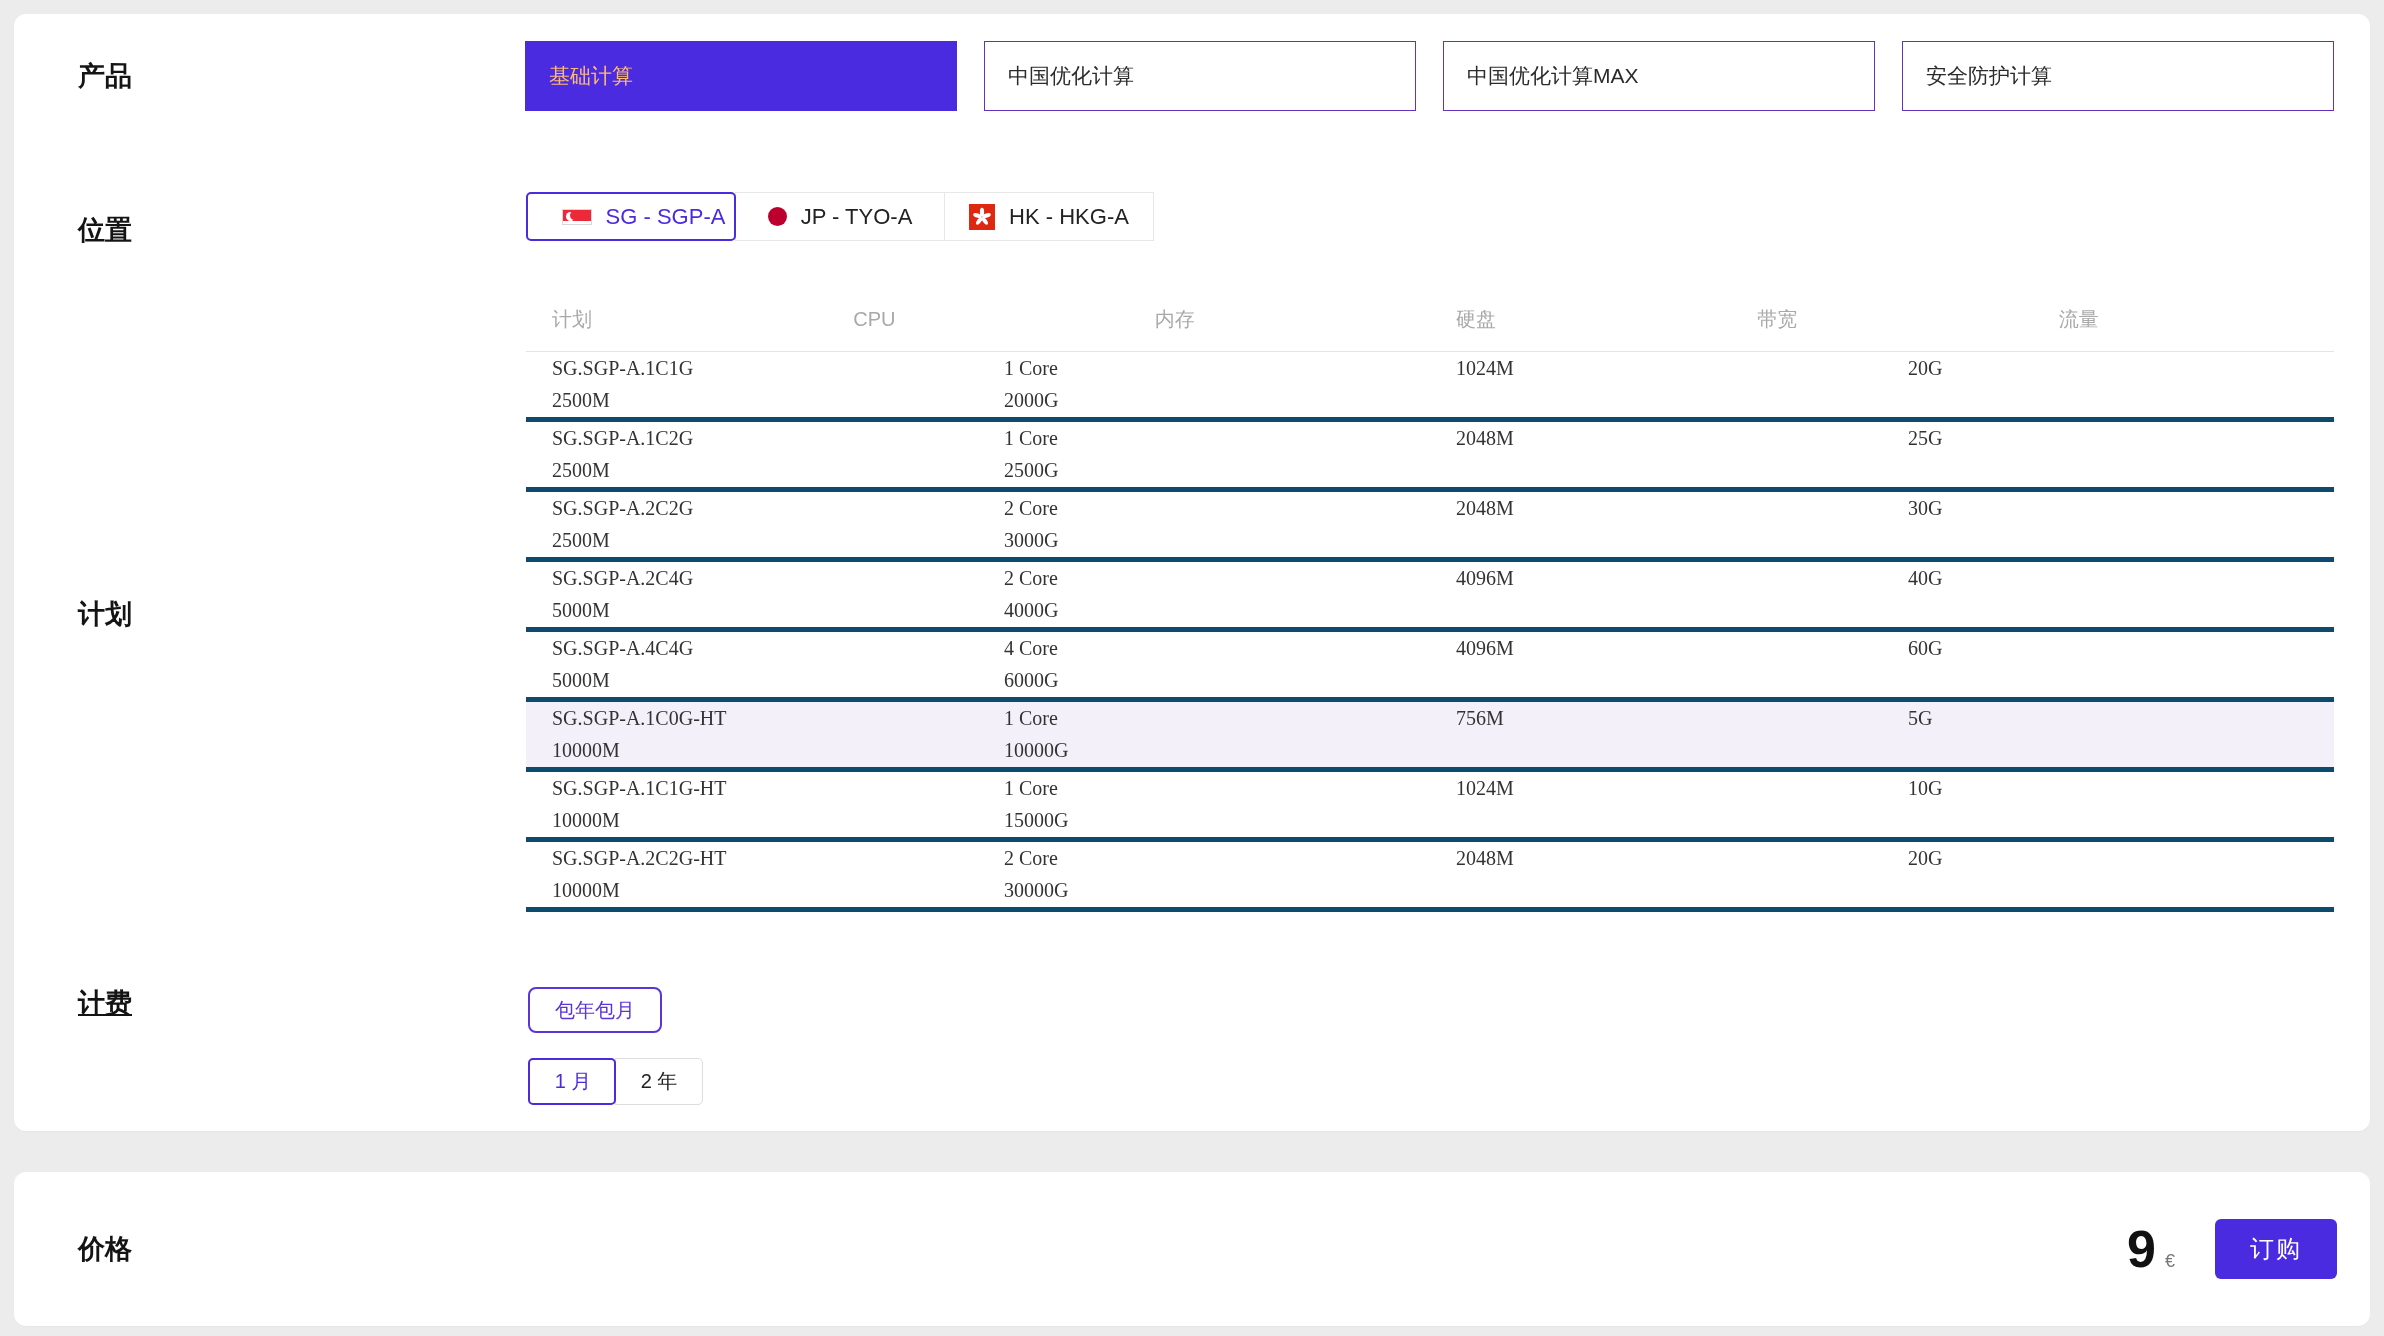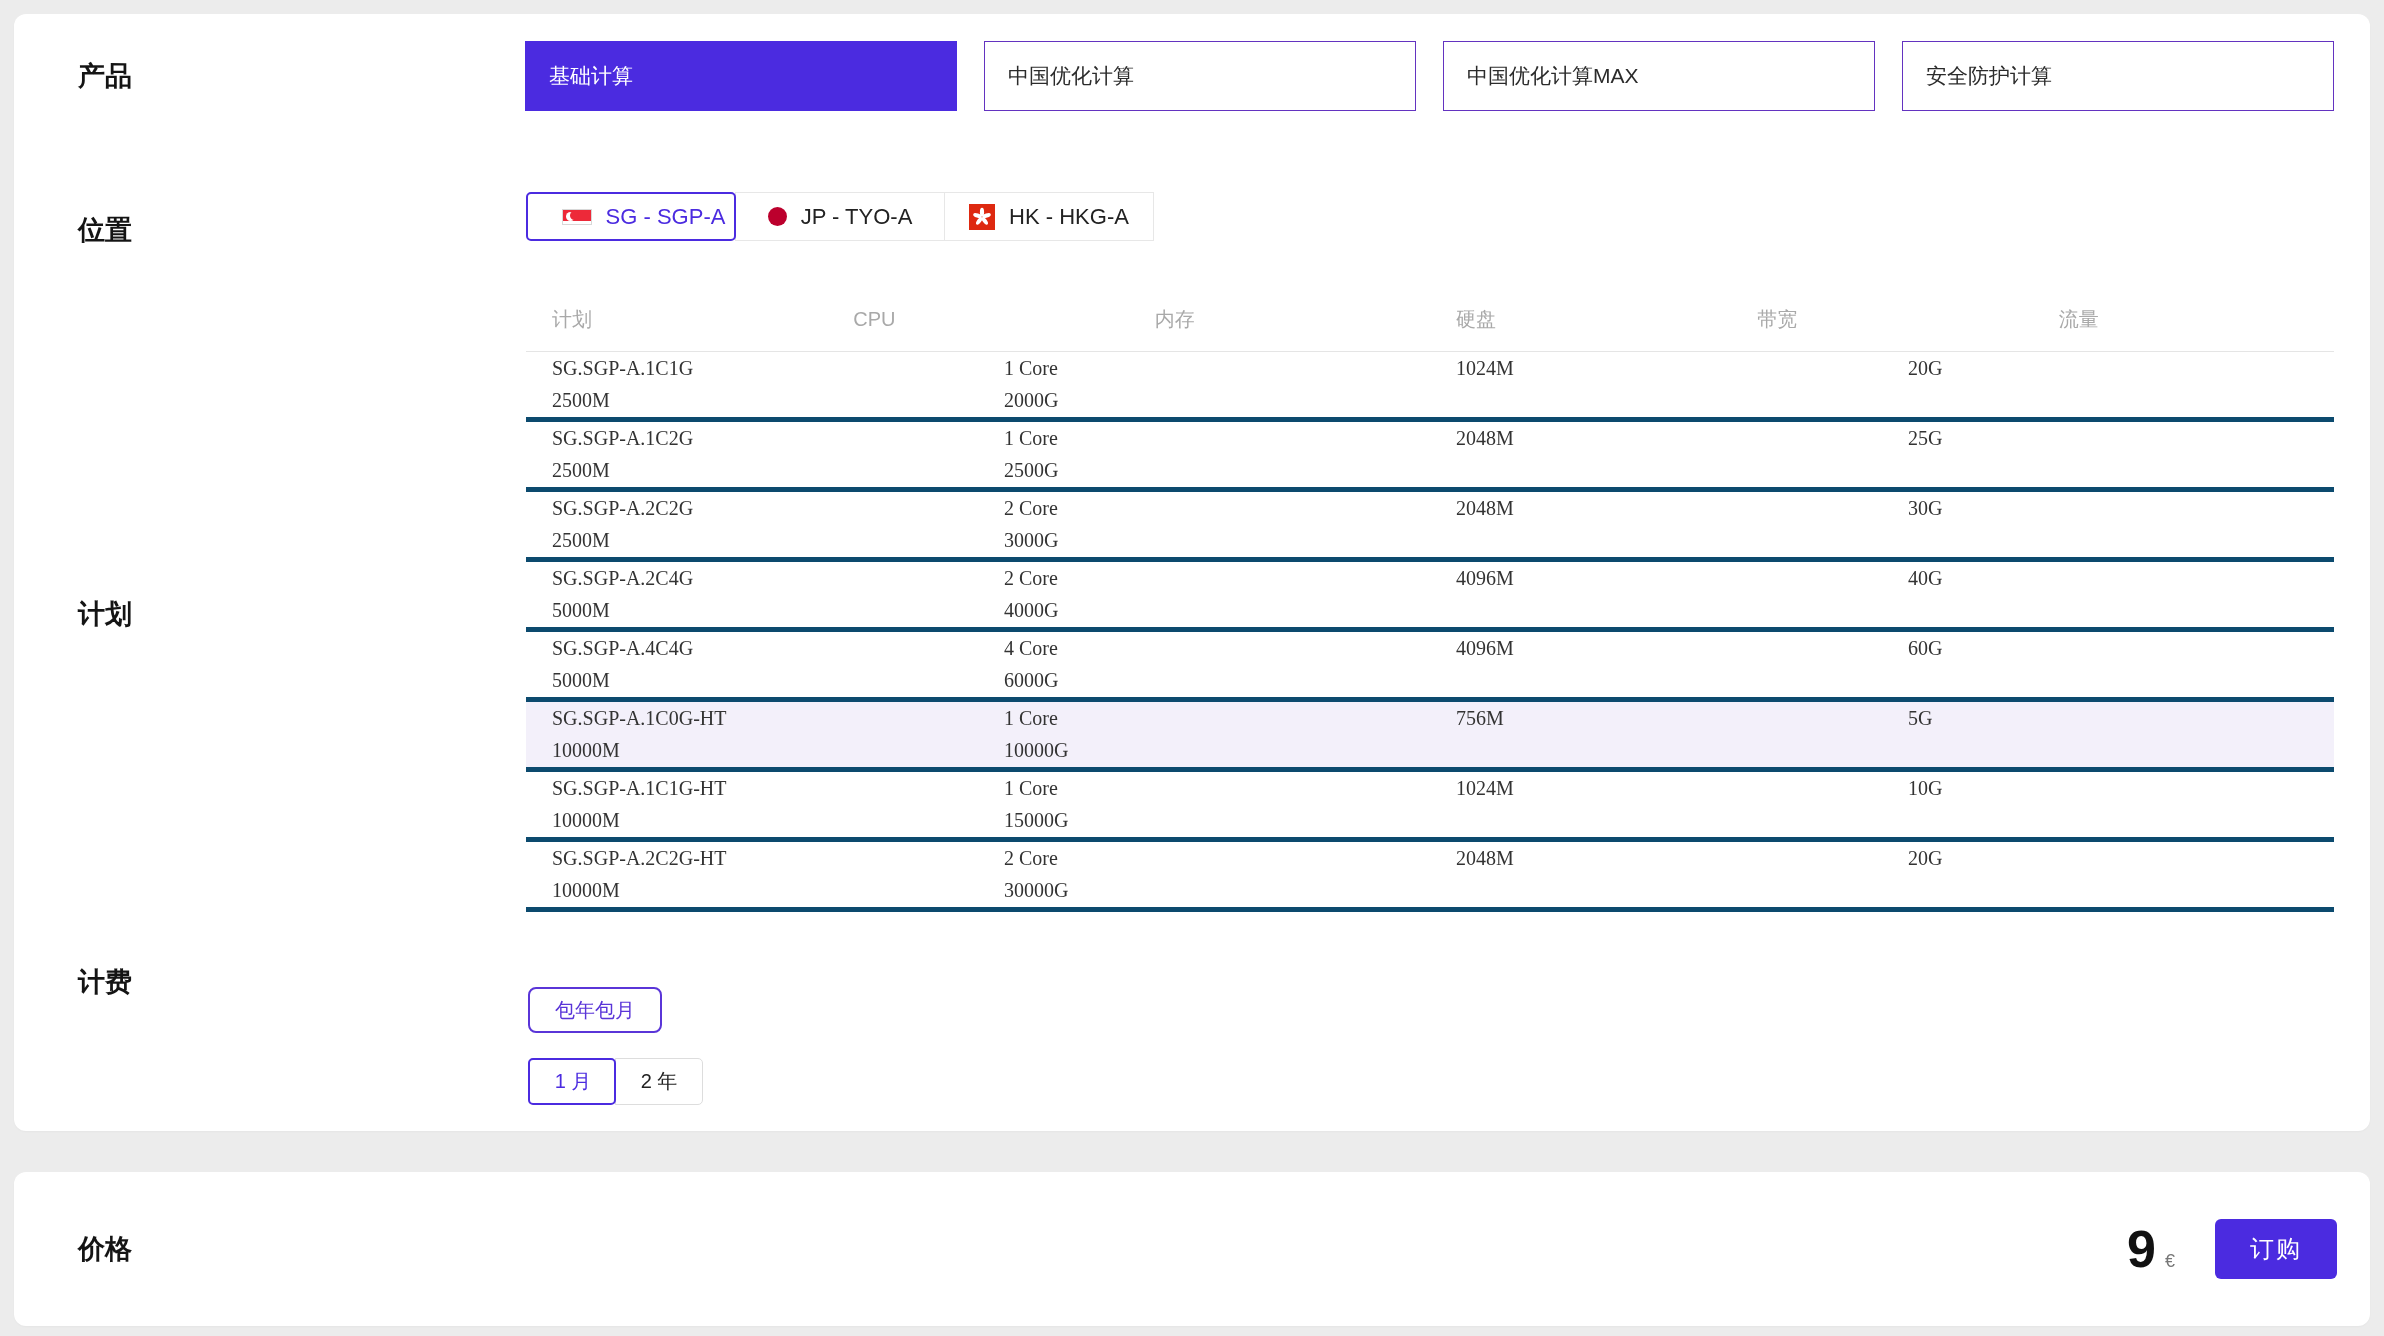--- a/index.html
+++ b/index.html
@@ -25,42 +25,42 @@
     position: absolute;
     left: 64px;
     font-size: 27px;
     font-weight: 700;
     color: #141414;
     line-height: 32px;
   }
   #label-product  { top: 46px; }
   #label-location { top: 200px; }
   #label-plan     { top: 584px; }
-  #label-billing  { top: 952px; }
+  #label-billing  { top: 973px; text-decoration: underline; }
 
   
   .product-row {
     position: absolute;
     left: 511px; right: 36px; top: 27px; height: 70px;
     display: flex; gap: 27px;
   }
   .product-btn {
     flex: 1;
     display: flex; align-items: center;
     padding-left: 23px;
     font-size: 21px;
     background: #ffffff;
     border: 1px solid #6333c0;
     color: #2b2b2b;
     cursor: pointer;
   }
   .product-btn.selected {
     background: #4b2be0;
     border-color: #4b2be0;
-    color: #ffffff;
+    color: #fdba74;
   }
 
   
   .tabs-row {
     position: absolute;
     left: 512px; top: 178px; height: 49px;
     display: flex;
   }
   .loc-tab {
     width: 210px; height: 49px;

